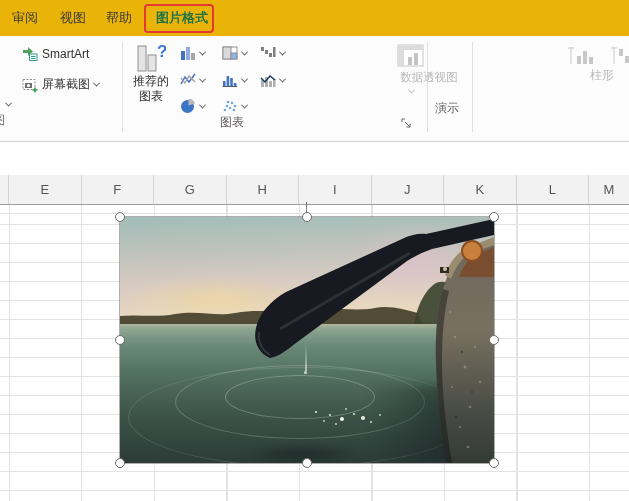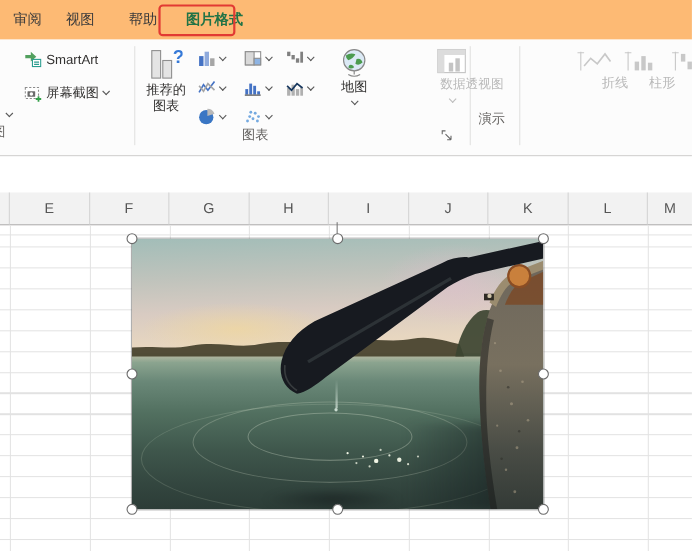--- a/index.html
+++ b/index.html
@@ -1,23 +1,23 @@
 <!DOCTYPE html>
 <html><head>
 <meta charset="utf-8">
 <style>
   * { margin:0; padding:0; box-sizing:border-box; }
   body { background:#fff; }
   .screen { position:relative; width:629px; height:501px; overflow:hidden;
             background:#fff; font-family:"Liberation Sans","DejaVu Sans",sans-serif; }
 
   
-  .tabbar { position:absolute; left:0; top:0; width:629px; height:36px; background:#fdba74; }
+  .tabbar { position:absolute; left:0; top:0; width:629px; height:36px; background:#eab308; }
   .tab { position:absolute; top:9px; font-size:13px; color:#3b3b3b; cursor:default; white-space:nowrap; }
-  .tab.active { color:#217346; font-weight:bold;margin-left:13px; }
+  .tab.active { color:#217346; font-weight:bold; }
   .hl-box { position:absolute; left:144px; top:4px; width:70px; height:29px;
             border:2px solid #e23a33; border-radius:4px; }
 
   
   .ribbon { position:absolute; left:0; top:36px; width:629px; height:105px; background:#fcfcfc; }
   .ribbon-border { position:absolute; left:0; top:141px; width:629px; height:1px; background:#d2d1d0; }
   .vsep { position:absolute; top:6px; height:90px; width:1px; background:#e2e1e0; }
   .rbtn { position:absolute; display:flex; align-items:center; gap:4px; white-space:nowrap;
           font-size:12px; color:#323130; cursor:default; }
   .rlabel { font-size:12px; color:#323130; white-space:nowrap; }
@@ -85,21 +85,21 @@
   .stem { position:absolute; left:306px; top:202px; width:1px; height:11px; background:#7a7a7a; z-index:8; }
 </style>
 </head>
 <body>
 
 <div class="screen">
 
   <div class="tabbar">
     <div class="tab" style="left:12px">审阅</div>
     <div class="tab" style="left:60px">视图</div>
-    <div class="tab" style="left:117px">帮助</div>
+    <div class="tab" style="left:106px">帮助</div>
     <div class="tab active" style="left:156px">图片格式</div>
     <div class="hl-box"></div>
   </div>
 
   <div class="ribbon">
     <div class="vsep" style="left:122px"></div>
     <div class="vsep" style="left:427px"></div>
     <div class="vsep" style="left:472px"></div>
 
     <div class="rbtn" style="left:22px; top:10px">
@@ -225,34 +225,20 @@
           <rect x="1" y="8" width="3" height="7" fill="#b0b0b0"></rect>
           <rect x="5" y="5" width="3" height="10" fill="#b0b0b0"></rect>
           <rect x="9" y="9" width="3" height="6" fill="#b0b0b0"></rect>
           <rect x="13" y="7" width="2.5" height="8" fill="#b0b0b0"></rect>
           <polyline points="1,6 5,10 10,4 15,8" fill="none" stroke="#17375e" stroke-width="1.5"></polyline>
         </svg>
       </span>
       <span class="chev"></span>
     </div>
 
-    <div class="bigbtn" style="left:302px; top:8px; width:40px">
-      <span>
-        <svg width="26" height="28" viewBox="0 0 24 26">
-          <circle cx="12" cy="10" r="9" fill="#dbe9f5" stroke="#888"></circle>
-          <path d="M5,6 Q9,3 13,5 Q11,9 7,10 Q5,9 5,6 Z" fill="#4b9b4f"></path>
-          <path d="M14,9 Q18,8 19,12 Q16,15 13,13 Z" fill="#4b9b4f"></path>
-          <path d="M8,14 Q11,13 12,16 Q9,18 7,16 Z" fill="#4b9b4f"></path>
-          <line x1="12" y1="19" x2="12" y2="22" stroke="#888"></line>
-          <path d="M7,22 Q12,25 17,22" fill="none" stroke="#888"></path>
-        </svg>
-      </span>
-      <span class="rlabel">地图</span>
-      <span class="chev" style="margin-top:4px"></span>
-    </div>
 
     <div class="bigbtn disabled" style="left:343px; top:8px; width:64px">
       <span>
         <svg width="28" height="26" viewBox="0 0 28 26">
           <rect x="1" y="1" width="25" height="21" fill="#fff" stroke="#c4c4c4"></rect>
           <rect x="1" y="1" width="25" height="5" fill="#dcdcdc"></rect>
           <rect x="1" y="6" width="6" height="16" fill="#dcdcdc"></rect>
           <rect x="11" y="13" width="4" height="8" fill="#c4c4c4"></rect>
           <rect x="17" y="9" width="4" height="12" fill="#c4c4c4"></rect>
         </svg>
@@ -264,29 +250,20 @@
     <div class="glabel" style="left:204px; top:78px; width:56px">图表</div>
     <div style="position:absolute; left:401px; top:82px">
       <svg width="11" height="11" viewBox="0 0 11 11">
         <path d="M1,4 V1 H4" fill="none" stroke="#666"></path>
         <path d="M4,4 L9,9 M9,9 V5.5 M9,9 H5.5" fill="none" stroke="#666"></path>
       </svg>
     </div>
 
     <div class="glabel" style="left:425px; top:64px; width:44px">演示</div>
 
-    <div class="bigbtn disabled" style="left:485px; top:8px; width:40px">
-      <span>
-        <svg width="34" height="24" viewBox="0 0 34 24">
-          <path d="M4,3 V20 M1,4 H7" stroke="#c8c8c8" fill="none"></path>
-          <polyline points="7,16 13,9 19,14 26,5 31,12" fill="none" stroke="#c8c8c8" stroke-width="1.5"></polyline>
-        </svg>
-      </span>
-      <span class="rlabel">折线</span>
-    </div>
     <div class="bigbtn disabled" style="left:571px; top:8px; width:40px">
       <span>
         <svg width="34" height="24" viewBox="0 0 34 24">
           <path d="M4,3 V20 M1,4 H7" stroke="#c8c8c8" fill="none"></path>
           <rect x="9" y="5" width="4" height="7" fill="#c8c8c8"></rect>
           <rect x="15" y="12" width="4" height="7" fill="#c8c8c8"></rect>
           <rect x="21" y="5" width="4" height="7" fill="#c8c8c8"></rect>
           <rect x="27" y="12" width="4" height="7" fill="#c8c8c8"></rect>
         </svg>
       </span>

